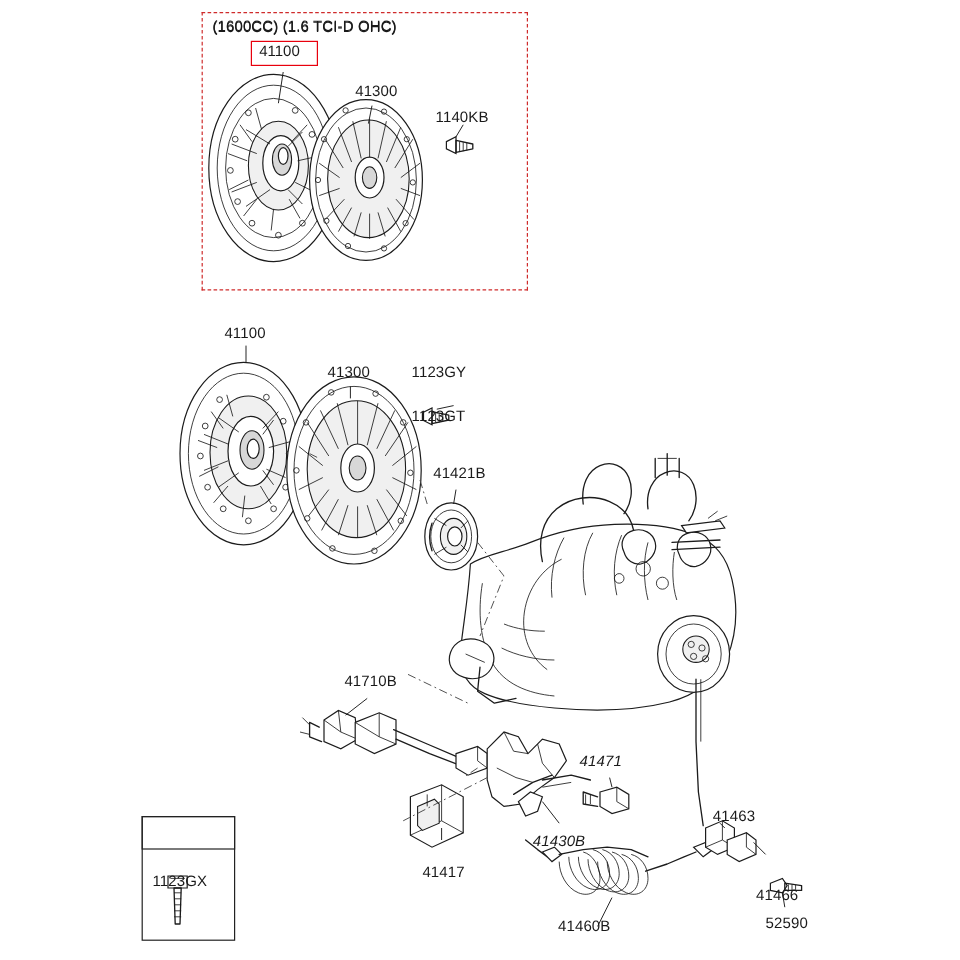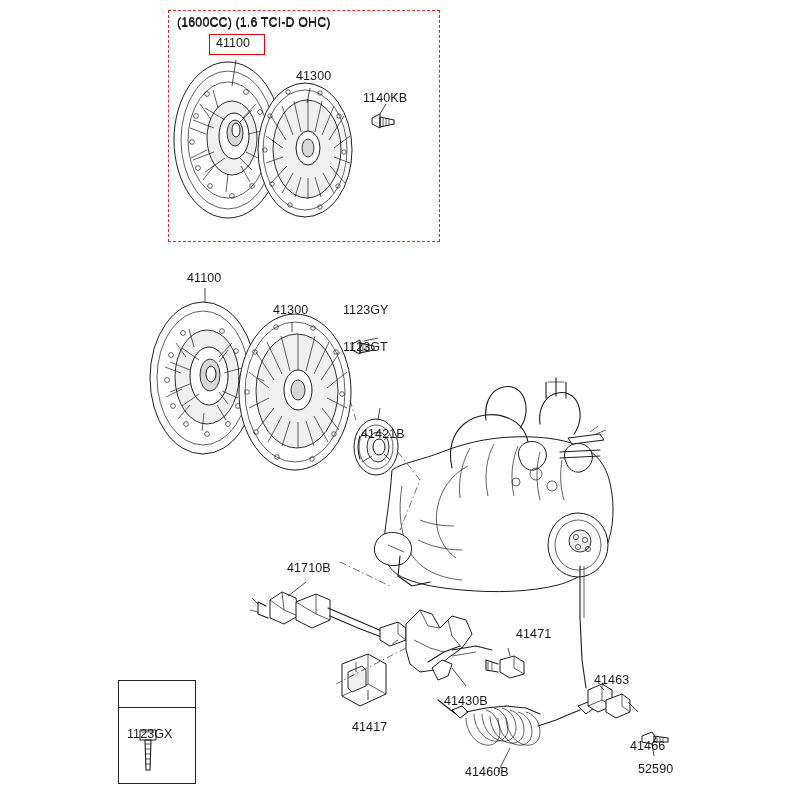--- a/index.html
+++ b/index.html
@@ -386,27 +386,27 @@
 
   <div class="highlight-box" style="left:209px; top:34px; width:56px; height:21px;">41100</div>
 
   <div class="label" style="left:296px; top:69px;">41300</div>
   <div class="label" style="left:363px; top:91px;">1140KB</div>
 
   <div class="label" style="left:187px; top:271px;">41100</div>
   <div class="label" style="left:273px; top:303px;">41300</div>
   <div class="label" style="left:343px; top:303px;">1123GY</div>
   <div class="label" style="left:343px; top:340px;">1123GT</div>
-  <div class="label" style="left:361px; top:387px;margin-top:40px;">41421B</div>
+  <div class="label" style="left:361px; top:387px;">41421B</div>
   <div class="label" style="left:287px; top:561px;">41710B</div>
-  <div class="label" style="left:516px; top:627px;">41471</div>
+  <div class="label" style="left:483px; top:627px;font-style:italic;">41471</div>
   <div class="label" style="left:594px; top:673px;">41463</div>
   <div class="label" style="left:630px; top:695px;margin-top:44px;">41466</div>
   <div class="label" style="left:352px; top:720px;">41417</div>
-  <div class="label" style="left:444px; top:694px;">41430B</div>
+  <div class="label" style="left:444px; top:694px;font-style:italic;">41430B</div>
   <div class="label" style="left:465px; top:765px;">41460B</div>
   <div class="label" style="left:638px; top:762px;">52590</div>
 
   <div class="solid-box" style="left:118px; top:680px; width:78px; height:104px;"></div>
   <div class="solid-box" style="left:118px; top:680px; width:78px; height:28px;"></div>
   <div class="label" style="left:127px; top:687px;margin-top:40px;">1123GX</div>
 
 </div>
 
 </body></html>

